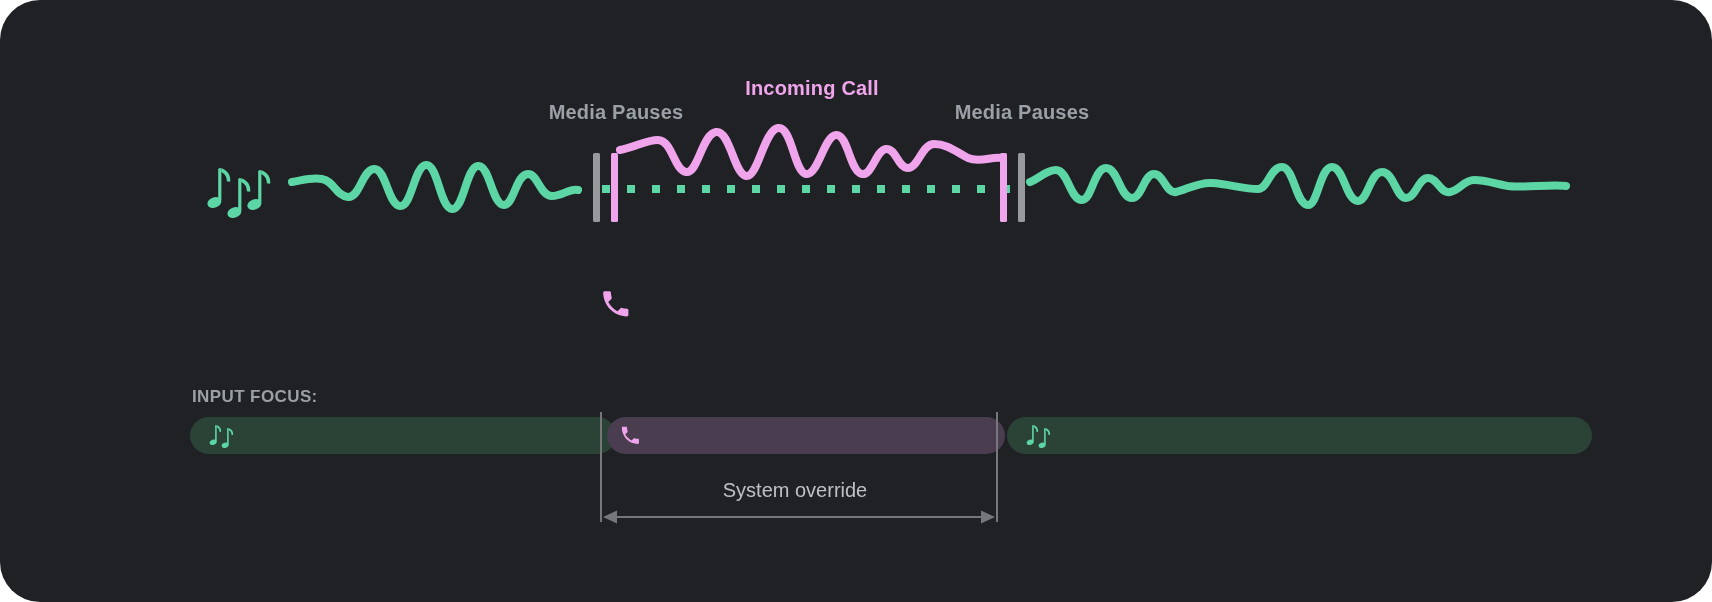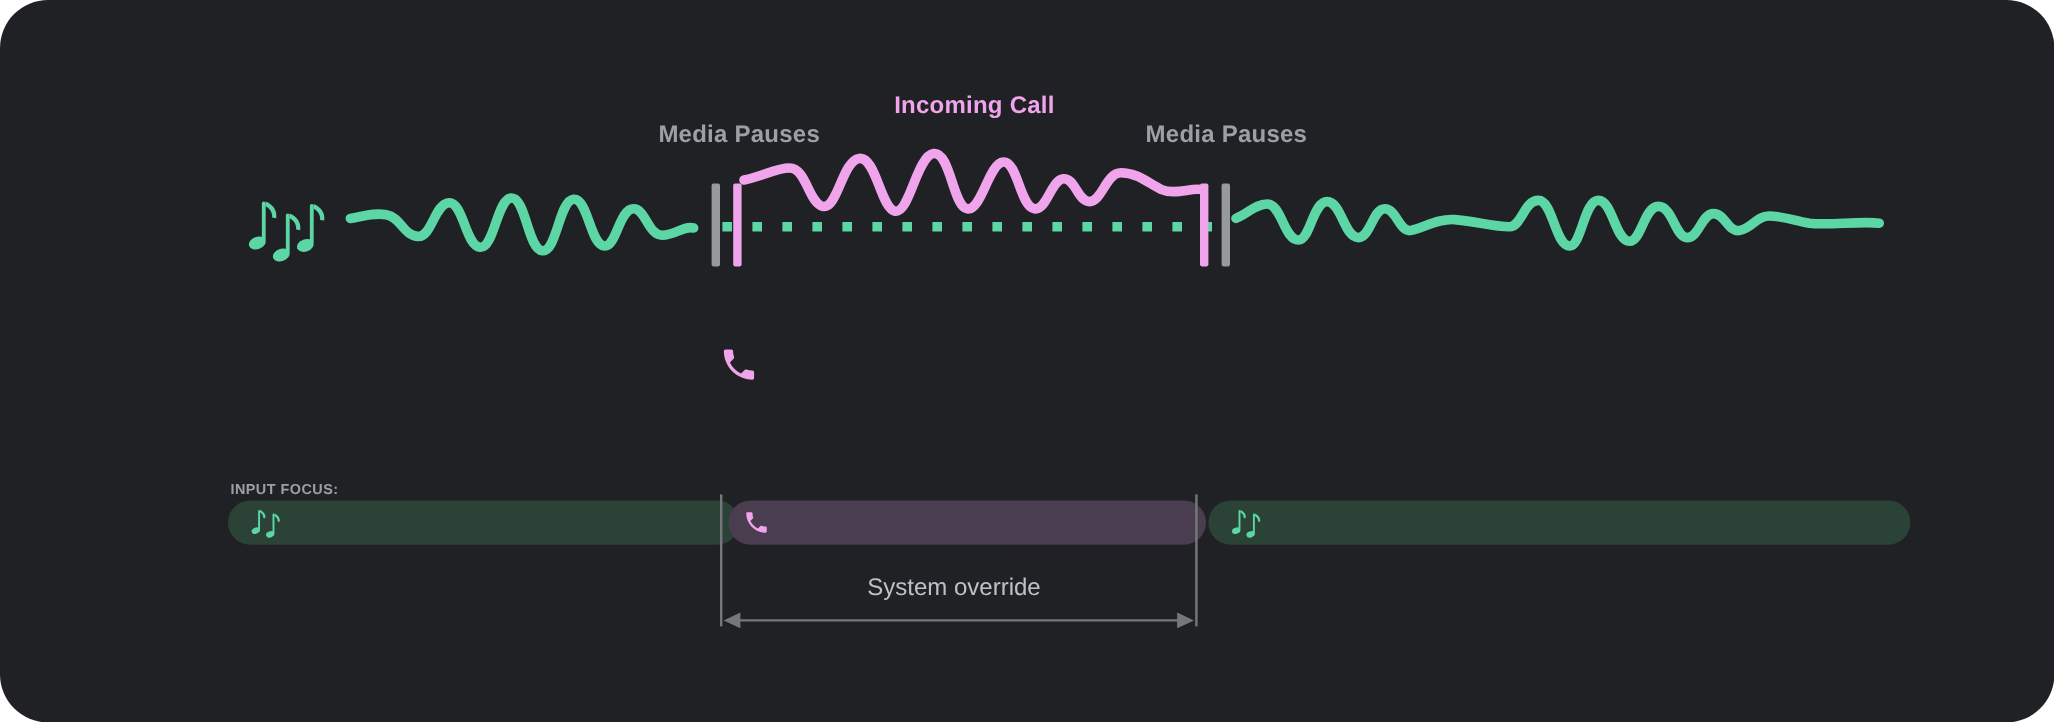--- a/index.html
+++ b/index.html
@@ -23,21 +23,21 @@
   }
   .diagram-svg{position:absolute;left:0;top:0;width:1712px;height:602px;display:block;}
   .lbl{
     position:absolute;transform:translateX(-50%);white-space:nowrap;
     font-size:20px;font-weight:700;letter-spacing:.2px;color:var(--label-gray);
   }
   .lbl-pauses{left:616px;top:101px;}
   .lbl-incoming{left:812px;top:77px;color:var(--call-pink);}
   .lbl-resumes{left:1022px;top:101px;}
   .focus-heading{
-    position:absolute;left:192px;top:401px;font-size:12px;font-weight:700;
+    position:absolute;left:192px;top:387px;font-size:17px;font-weight:700;
     letter-spacing:.4px;color:var(--label-gray);
   }
   .pill{
     position:absolute;top:417px;height:37px;border-radius:18.5px;
     display:flex;align-items:center;
   }
   .pill-media{background:var(--pill-media-bg);padding-left:19px;}
   .pill-call{background:var(--pill-call-bg);padding-left:10px;}
   .pill-1{left:190px;width:407px;}
   .pill-2{left:607px;width:388px;}

